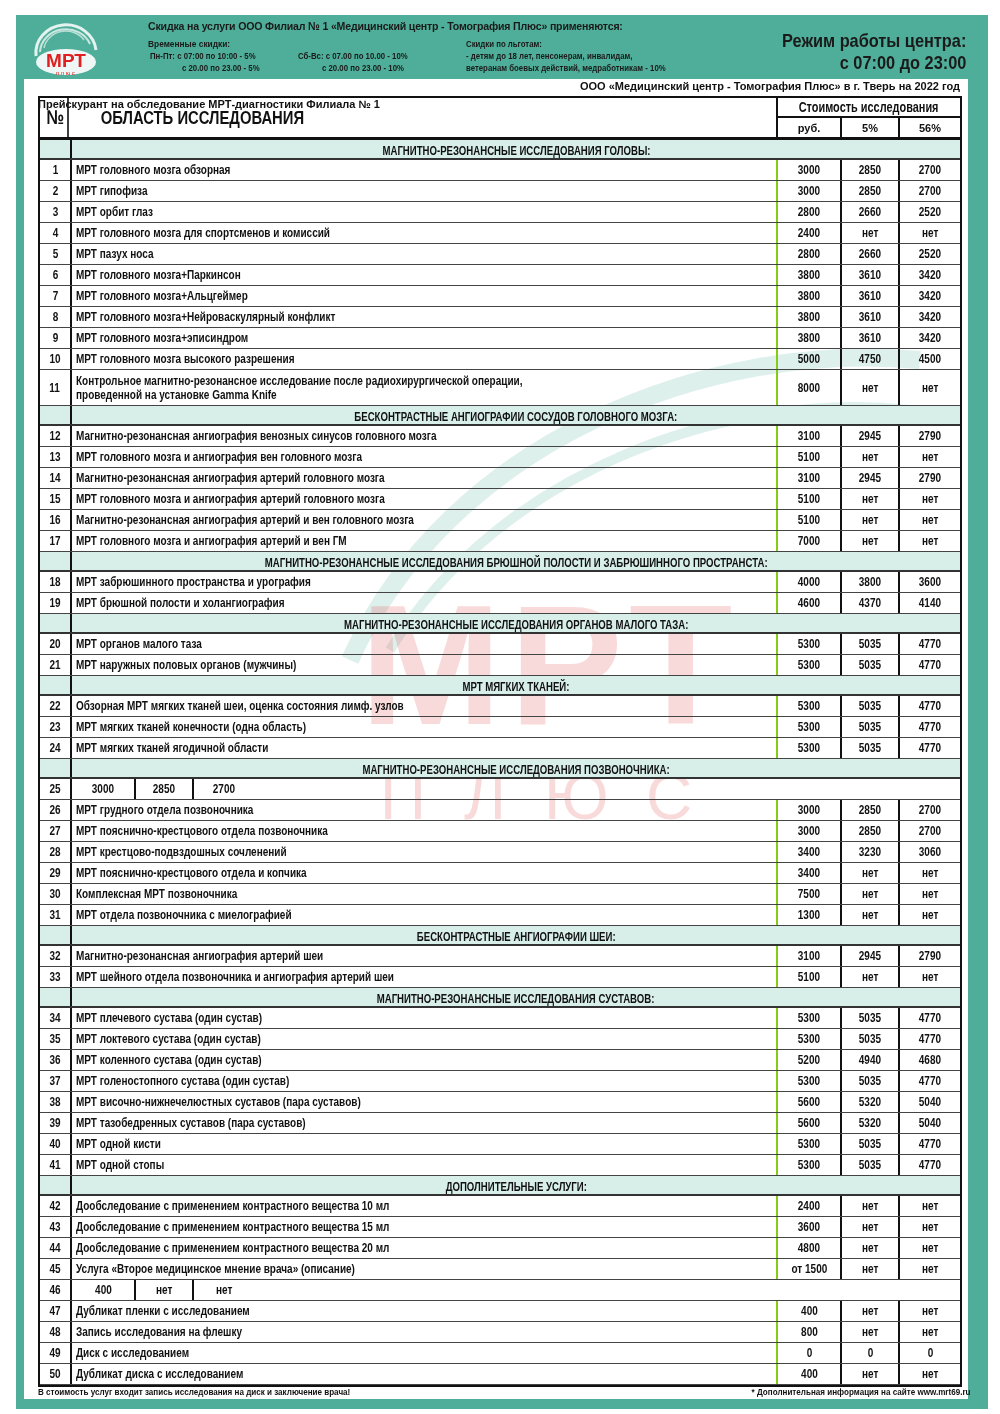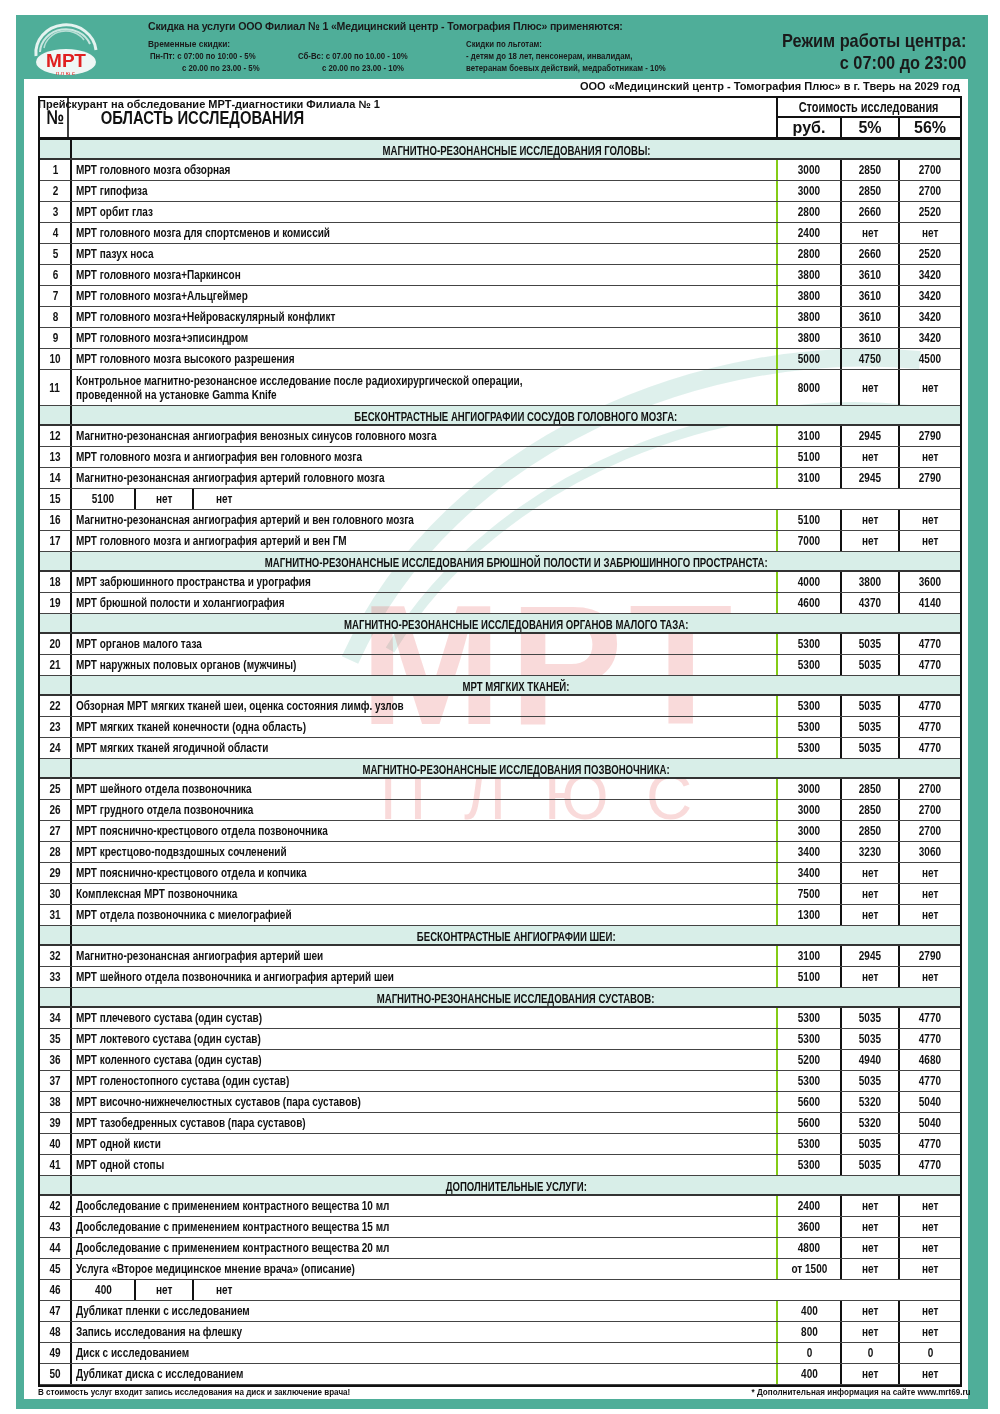--- a/index.html
+++ b/index.html
@@ -29,21 +29,21 @@
   
   .tbl { position: absolute; left: 38px; top: 96px; width: 924px; border: 2px solid #111; }
   .thead { display: flex; height: 42px; border-bottom: 3px solid #111; }
   .th-num { width: 32px; border-right: 2px solid #111; display: flex; align-items: center; justify-content: center; font-size: 20px; font-weight: bold; transform: scaleX(0.8); }
   .th-area { flex: 1; border-right: 2px solid #111; display: flex; align-items: center; justify-content: flex-start; font-size: 19px; font-weight: bold; }
   .th-area span { display: inline-block; transform: scaleX(0.78); white-space: nowrap; }
   .th-cost { width: 182px; display: flex; flex-direction: column; }
   .th-cost-title { height: 20px; border-bottom: 2px solid #111; display: flex; align-items: center; justify-content: center; font-size: 14px; font-weight: bold; }
   .th-cost-title span { display: inline-block; transform: scaleX(0.78); white-space: nowrap; }
   .th-cost-cols { flex: 1; display: flex; }
-  .th-cost-cols div { display: flex; align-items: center; justify-content: center; font-size: 16px; font-weight: bold; }
+  .th-cost-cols div { display: flex; align-items: center; justify-content: center; font-size: 11px; font-weight: bold; }
   .c1 { width: 64px; border-right: 2px solid #111; }
   .c2 { width: 58px; border-right: 2px solid #111; }
   .c3 { width: 60px; }
 
   .sec { display: flex; background: #d8eee8; border-bottom: 2px solid #333; height: 20px; }
   .sec .sec-num { width: 32px; border-right: 2px solid #111; }
   .sec .sec-title { flex: 1; display: flex; align-items: flex-end; justify-content: center; font-size: 12px; font-weight: bold; }
   .sec .sec-title span { display: inline-block; transform: scaleX(0.8); white-space: nowrap; }
 
   .row { display: flex; border-bottom: 1.5px solid #444; height: 21px; }
@@ -88,21 +88,21 @@
 <div class="hdr-small" style="left:322px; top:62px;">с 20.00 по 23.00 - 10%</div>
 <div class="hdr-small" style="left:466px; top:38px;">Скидки по льготам:</div>
 <div class="hdr-small" style="left:466px; top:50px;">- детям до 18 лет, пенсонерам, инвалидам,</div>
 <div class="hdr-small" style="left:466px; top:62px;">ветеранам боевых действий, медработникам - 10%</div>
 <div class="hdr-hours">
   <div>Режим работы центра:</div>
   <div>с 07:00 до 23:00</div>
 </div>
 
 <div class="subhead-left">Прейскурант на обследование МРТ-диагностики Филиала № 1</div>
-<div class="subhead-right">ООО «Медицинский центр - Томография Плюс» в г. Тверь на 2029 год</div>
+<div class="subhead-right">ООО «Медицинский центр - Томография Плюс» в г. Тверь на 2022 год</div>
 
 <svg class="swoosh" viewBox="0 0 600 360">
   <path d="M20 340 C120 120 380 20 590 40" fill="none" stroke="#4fae99" stroke-width="18"></path>
   <path d="M60 330 C170 150 400 70 580 90" fill="none" stroke="#4fae99" stroke-width="10"></path>
 </svg>
 <div class="watermark">
   <div class="wm-big">МРТ</div>
   <div class="wm-small">ПЛЮС</div>
 </div>
 
@@ -372,20 +372,23 @@
           <span>2945</span>
         </div>
         <div class="p c3">
           <span>2790</span>
         </div>
       </div>
       <div class="row">
         <div class="n">
           <span>15</span>
         </div>
+        <div class="d">
+          <span>МРТ головного мозга и ангиография артерий головного мозга</span>
+        </div>
         <div class="p c1">
           <span>5100</span>
         </div>
         <div class="p c2">
           <span>нет</span>
         </div>
         <div class="p c3">
           <span>нет</span>
         </div>
       </div>
@@ -563,23 +566,20 @@
       <div class="sec">
         <div class="sec-num"></div>
         <div class="sec-title">
           <span>МАГНИТНО-РЕЗОНАНСНЫЕ ИССЛЕДОВАНИЯ ПОЗВОНОЧНИКА:</span>
         </div>
       </div>
       <div class="row">
         <div class="n">
           <span>25</span>
         </div>
-        <div class="d">
-          <span>МРТ шейного отдела позвоночника</span>
-        </div>
         <div class="p c1">
           <span>3000</span>
         </div>
         <div class="p c2">
           <span>2850</span>
         </div>
         <div class="p c3">
           <span>2700</span>
         </div>
       </div>

